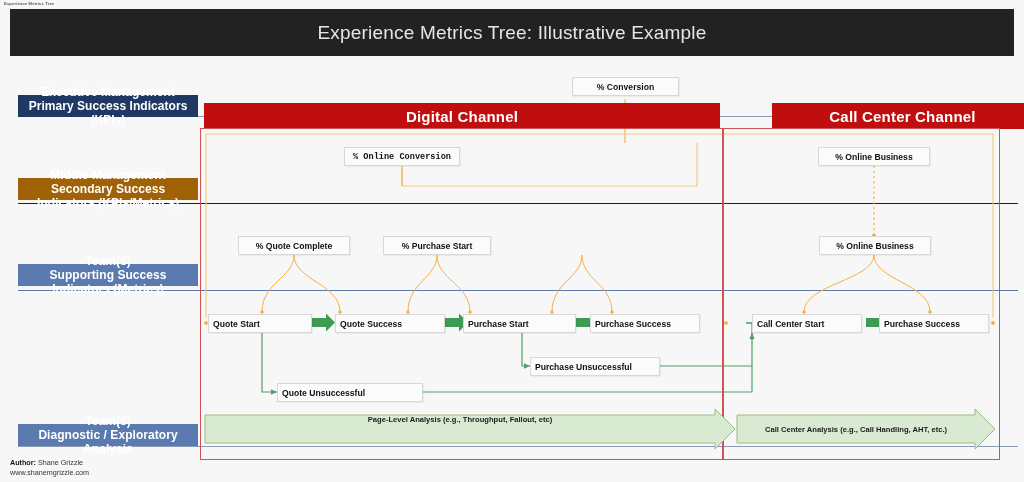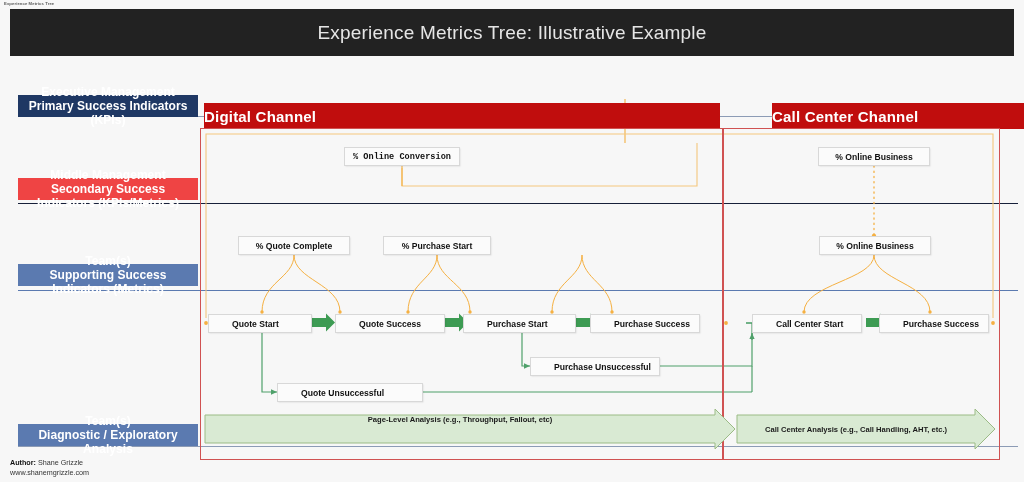--- a/index.html
+++ b/index.html
@@ -33,63 +33,63 @@
     position:absolute;box-sizing:border-box;
     display:flex;flex-direction:column;align-items:center;justify-content:center;
     color:#ffffff;text-align:center;line-height:1.18;
     font-size:12px;font-weight:700;letter-spacing:.05px;
     padding:2px 4px;
   }
   .lane-label .l1{display:block;}
   .lane-label .l2{display:block;text-align:center;}
 
   #lane-exec{left:18px;top:95px;width:180px;height:22px;background:#1f3864;}
-  #lane-mid {left:18px;top:178px;width:180px;height:22px;background:#ef4444;}
+  #lane-mid {left:18px;top:178px;width:180px;height:22px;background:#a16207;}
   #lane-team{left:18px;top:264px;width:180px;height:22px;background:#5b7ab0;}
   #lane-diag{left:18px;top:424px;width:180px;height:22px;background:#5b7ab0;}
 
   
   .author{
     position:absolute;left:10px;top:458px;
     font-size:7.2px;color:#333;line-height:1.35;
   }
   .author b{color:#111;}
 
   
   .rule{position:absolute;height:0;border-top-style:solid;}
   #rule-exec {left:18px;top:116px;width:1000px;border-top:1.6px solid #8c9bb5;}
   #rule-mid  {left:18px;top:203px;width:1000px;border-top:1.9px solid #17203a;}
   #rule-team {left:18px;top:290px;width:1000px;border-top:1.5px solid #5b7ab0;}
   #rule-diag {left:18px;top:446px;width:1000px;border-top:1.5px solid #8c9bb5;}
 
   
   .channel-head{
     position:absolute;background:#c00d0d;color:#fff;
-    display:flex;align-items:center;
+    display:flex;align-items:center;justify-content:center;
     font-size:15px;font-weight:700;letter-spacing:.2px;
   }
   #head-digital{left:204px;top:103px;width:516px;height:26px;}
   #head-call   {left:733px;top:103px;width:261px;height:26px;margin-left:39px;}
 
   
   .red-box{position:absolute;border:1.1px solid #d05252;box-sizing:border-box;}
   #redbox-digital{left:200px;top:128px;width:523px;height:332px;}
   #redbox-call   {left:723px;top:128px;width:277px;height:332px;}
 
   
   .node{
     position:absolute;box-sizing:border-box;
     background:#fbfbfb;border:1px solid #d8d8d8;
     box-shadow:1.2px 1.2px 1.6px rgba(0,0,0,.12);
     display:flex;align-items:center;
     font-size:8.6px;font-weight:700;color:#111;
     white-space:nowrap;
   }
   .node.center{justify-content:center;}
-  .node.leftpad{padding-left:23px;}
+  .node.leftpad{padding-left:4px;}
 
   
   .metric{height:19px;}
   
   .process{height:19px;}
 
   svg.overlay{position:absolute;left:0;top:0;width:1024px;height:482px;pointer-events:none;}
 </style>
 </head>
 <body>
@@ -187,20 +187,23 @@
   <div class="channel-head" id="head-digital">
     <span>Digital Channel</span>
   </div>
   <div class="channel-head" id="head-call">
     <span>Call Center Channel</span>
   </div>
 
   <div class="red-box" id="redbox-digital"></div>
   <div class="red-box" id="redbox-call"></div>
 
+  <div class="node metric center" style="left:572px;top:77px;width:107px;">
+    <span>% Conversion</span>
+  </div>
 
   <div class="node metric center" style="left:344px;top:147px;width:116px;font-family:Liberation Mono, monospace;">
     <span>% Online Conversion</span>
   </div>
   <div class="node metric center" style="left:818px;top:147px;width:112px;">
     <span>% Online Business</span>
   </div>
 
   <div class="node metric center" style="left:238px;top:236px;width:112px;">
     <span>% Quote Complete</span>

